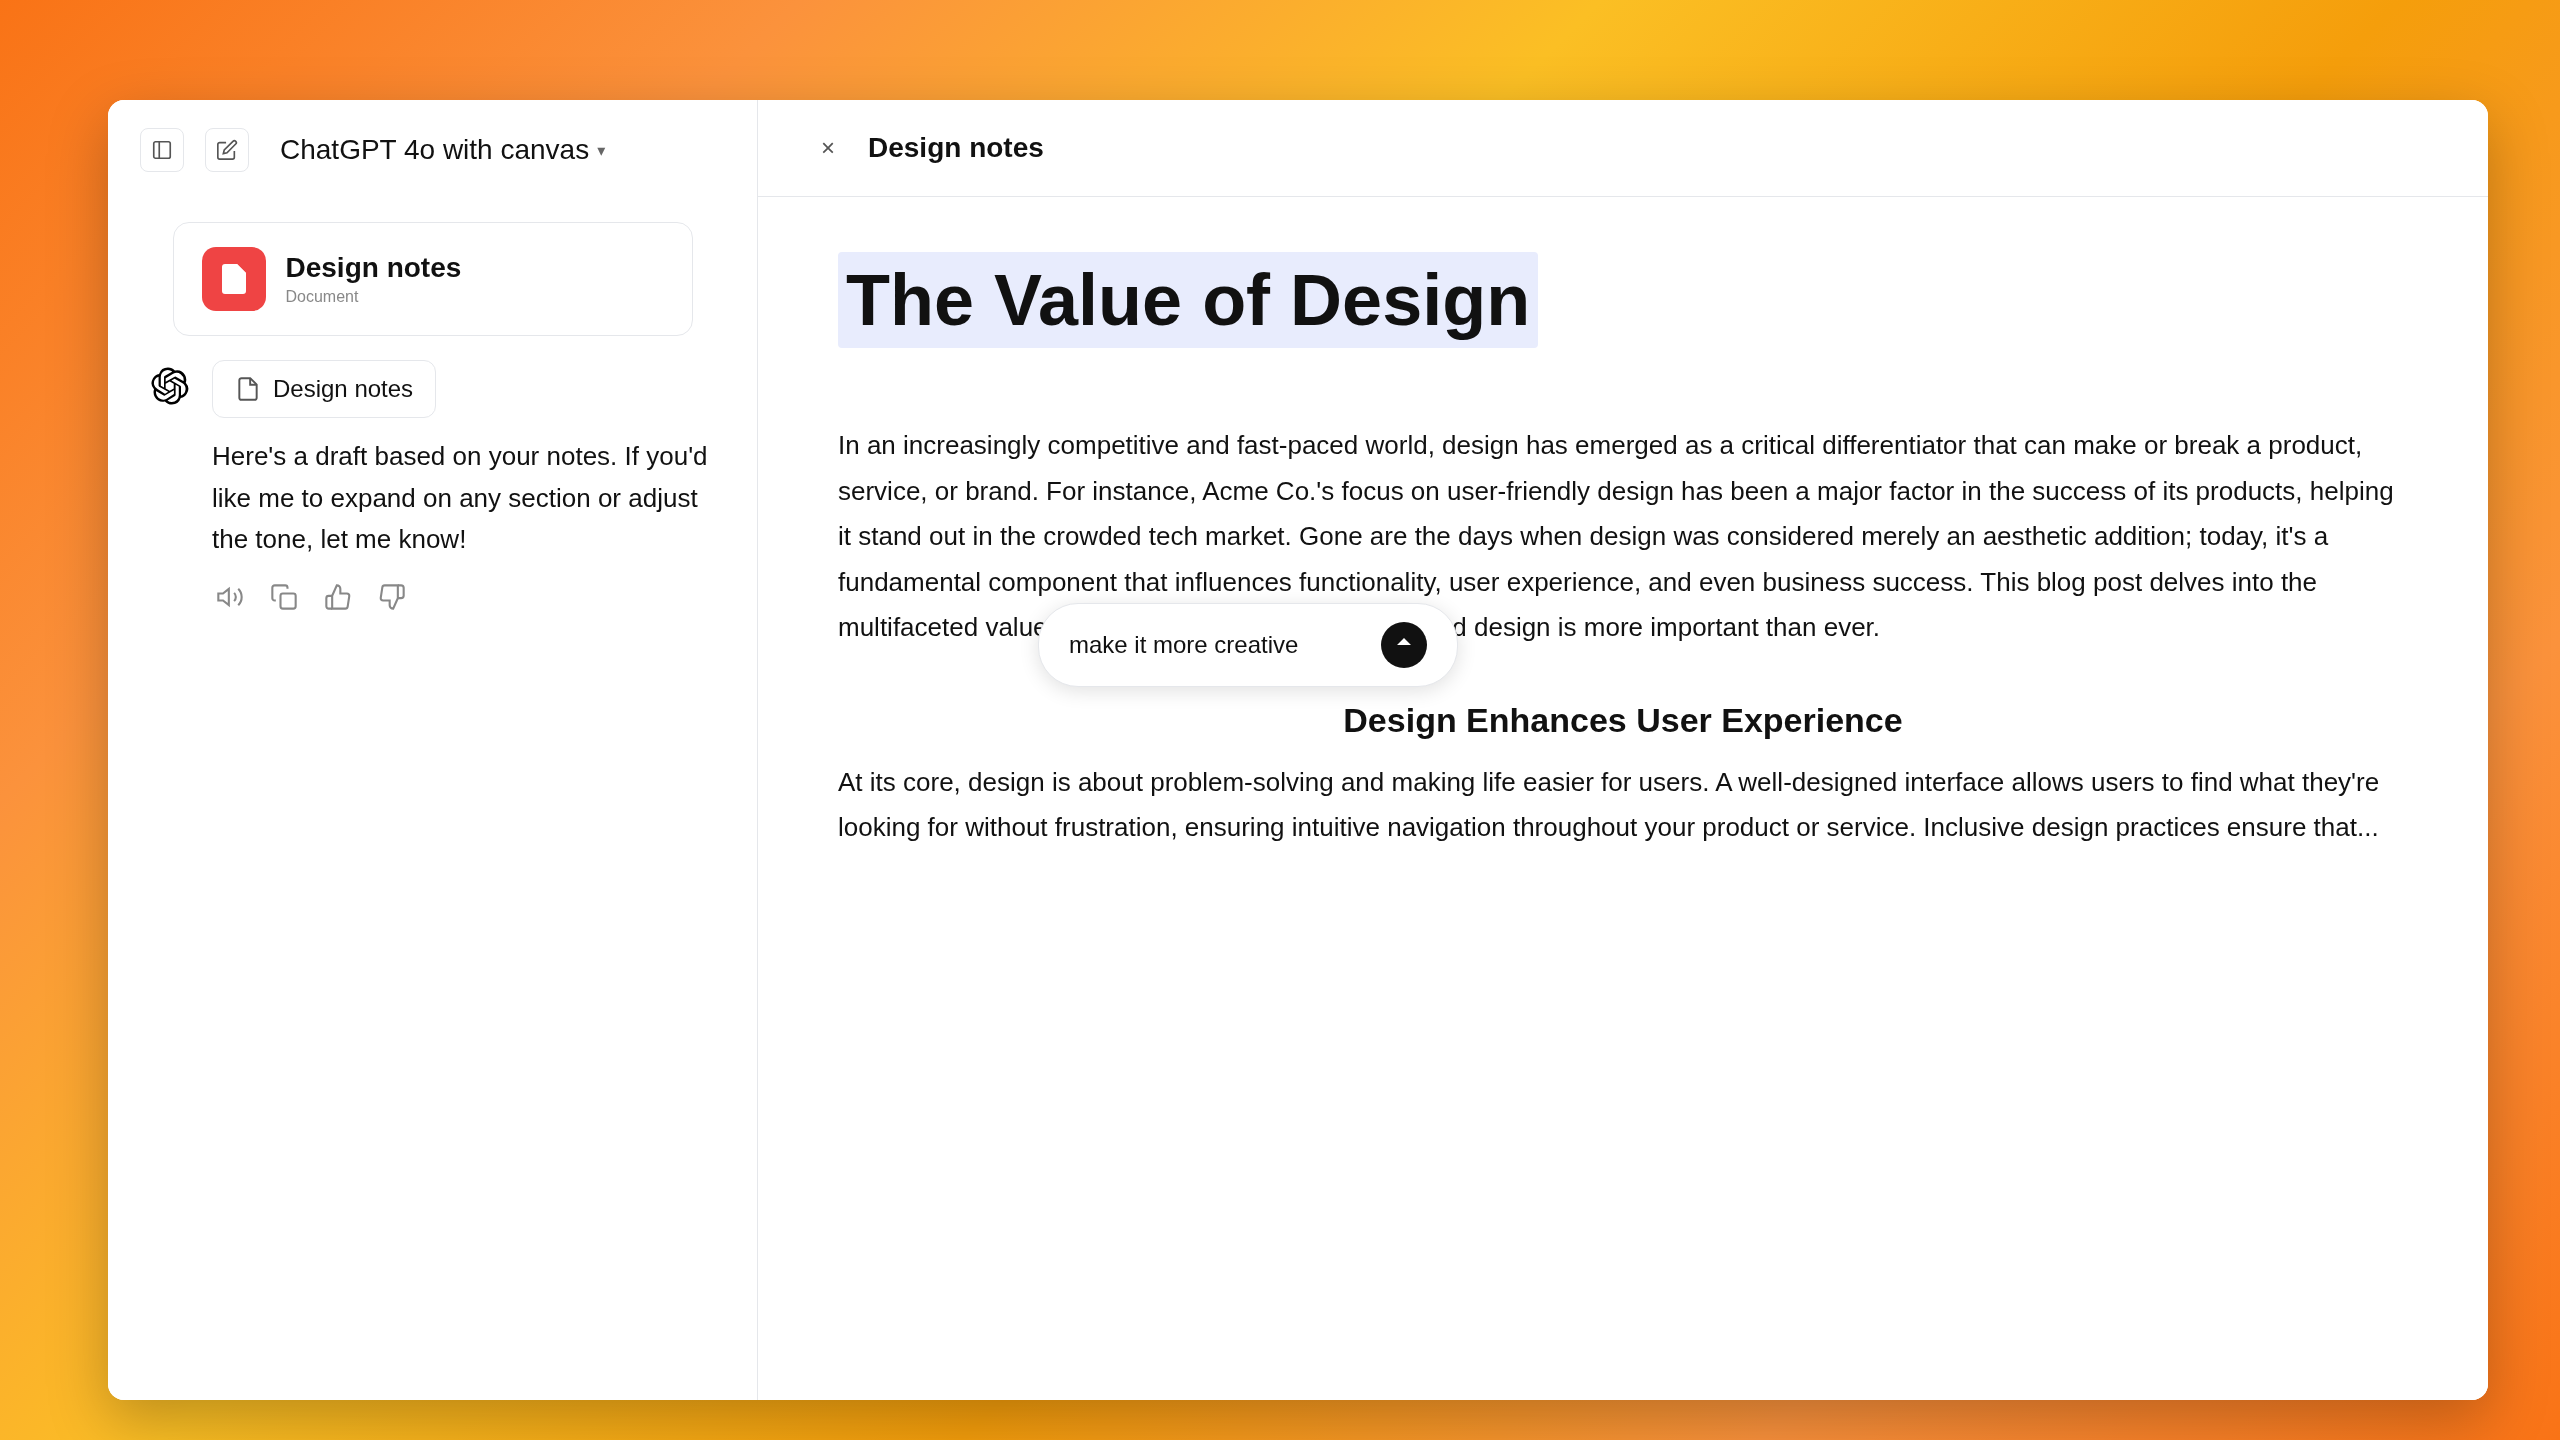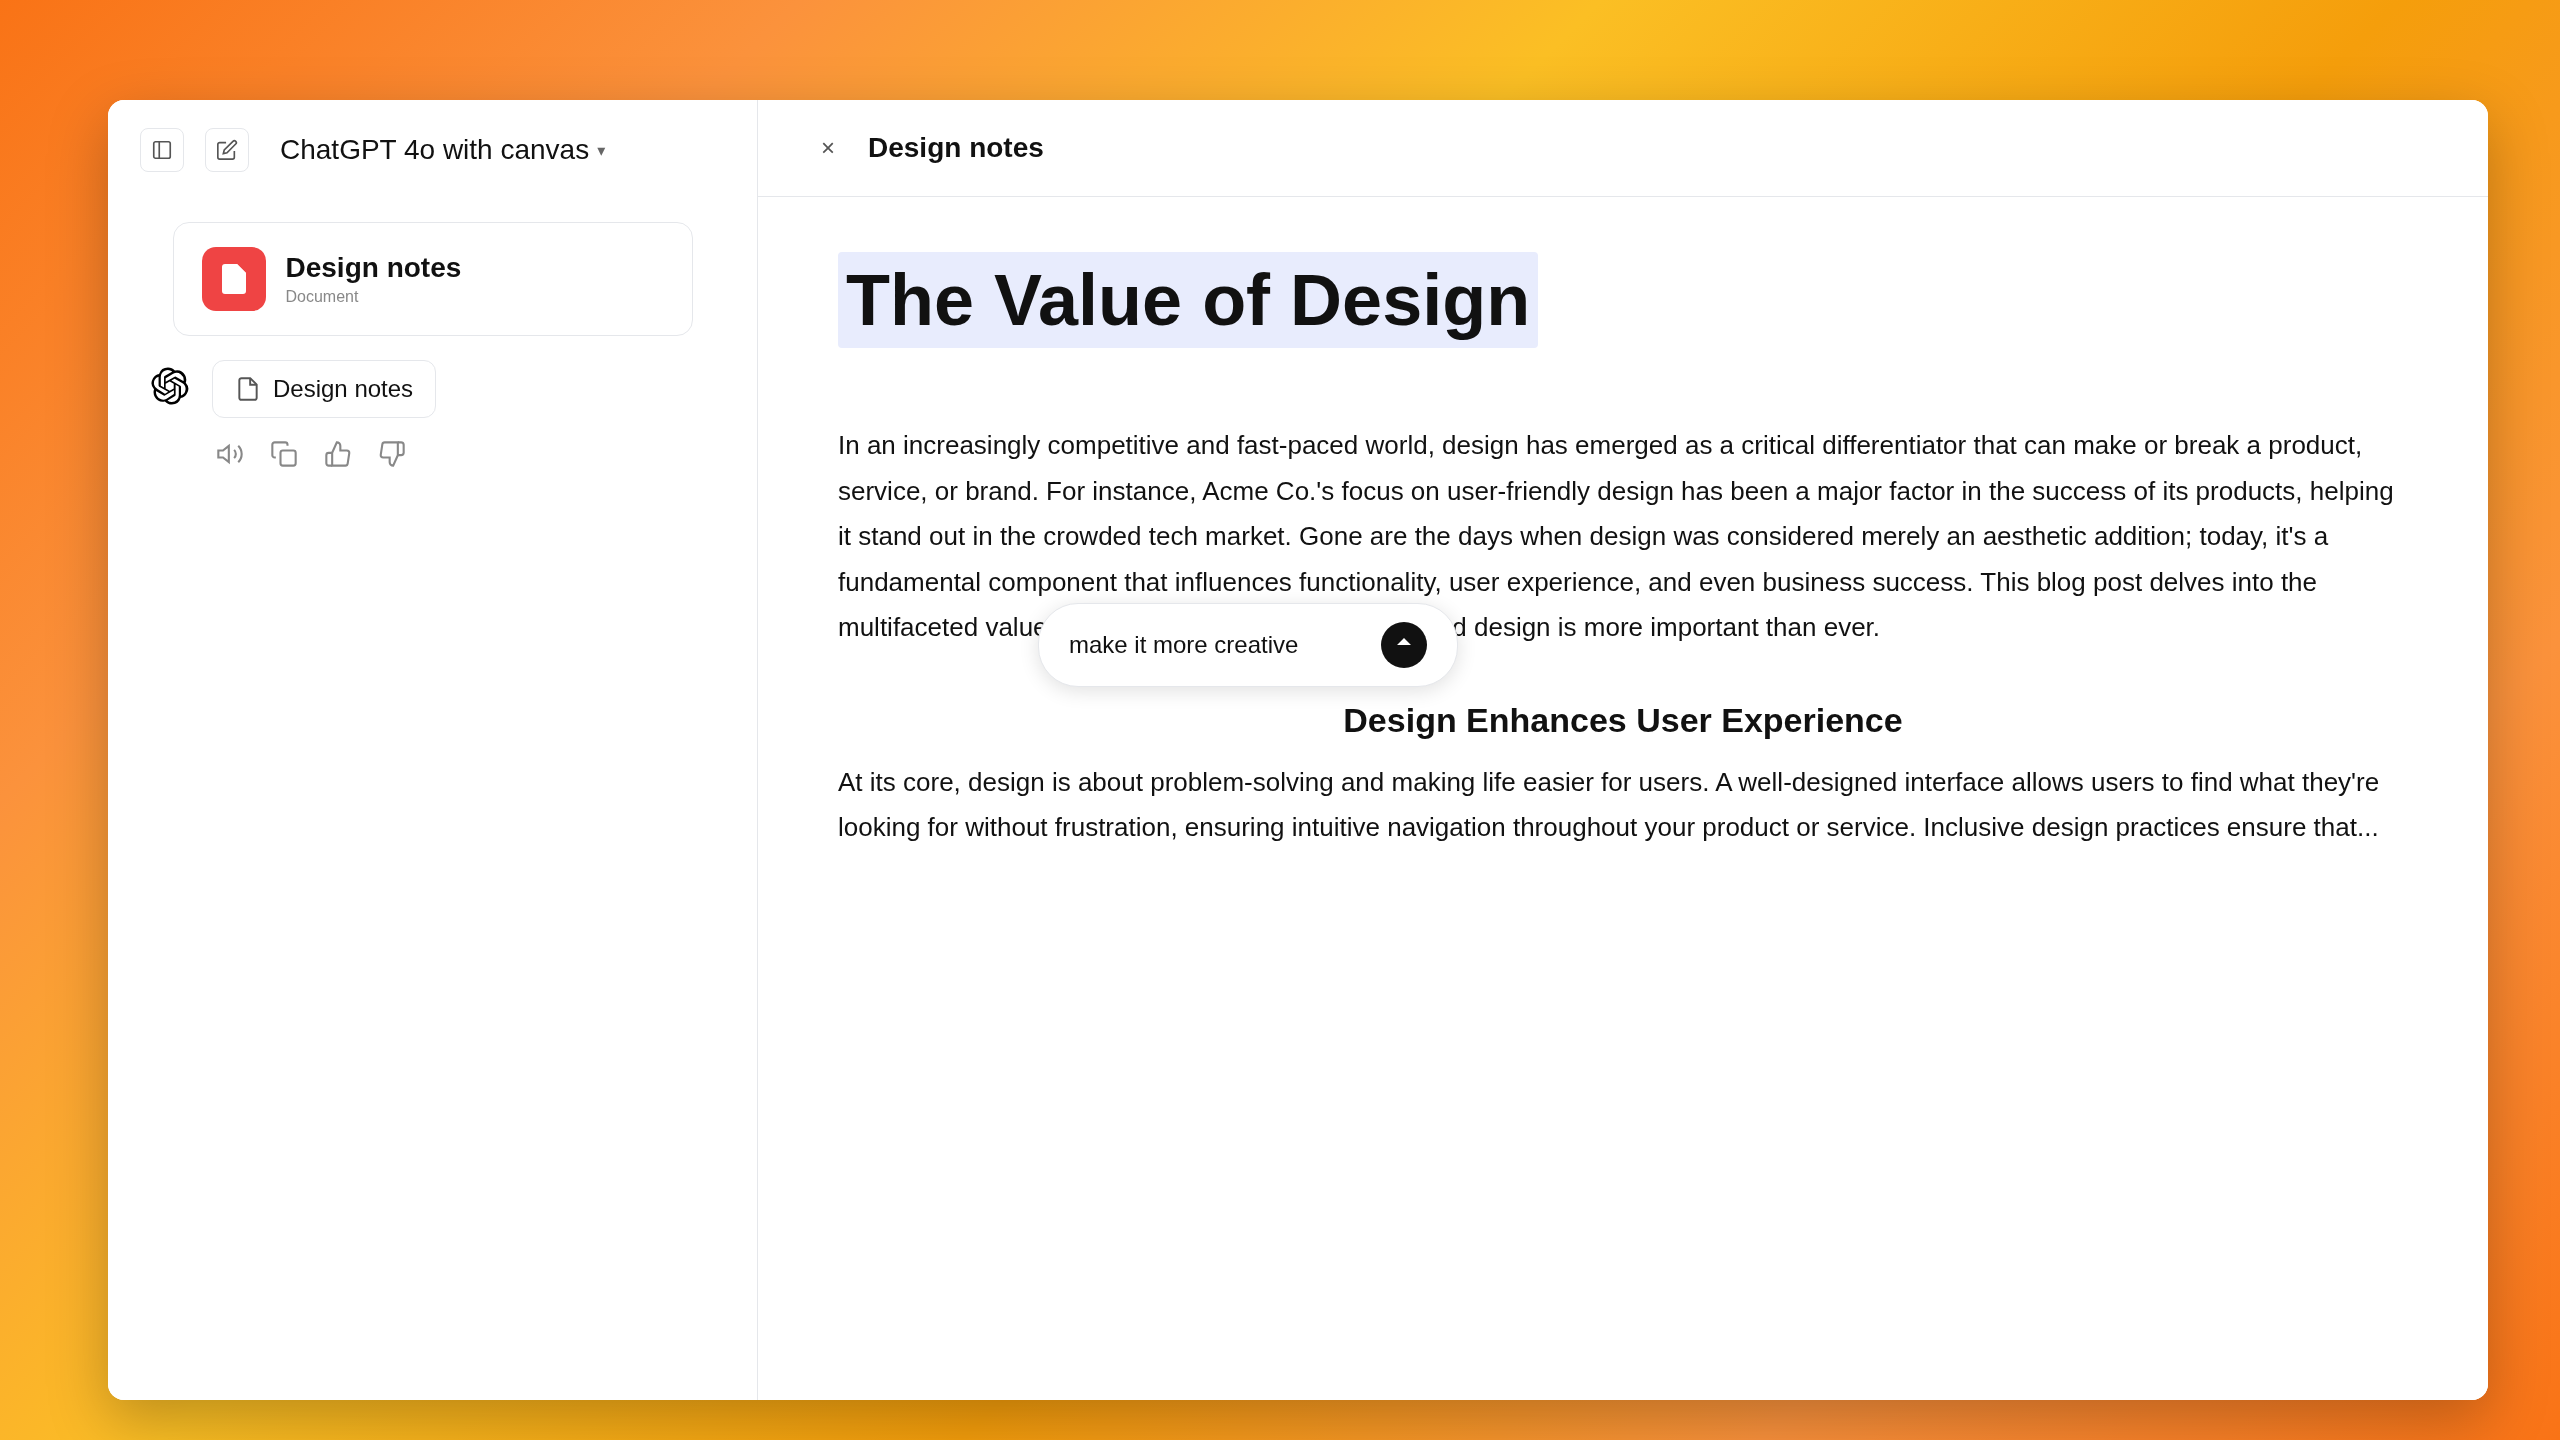--- a/index.html
+++ b/index.html
@@ -413,20 +413,21 @@
           </svg>
         </div>
         <div class="assistant-content">
           <button class="design-notes-btn">
             <svg viewBox="0 0 24 24" stroke-width="1.8">
               <path d="M14 2H6a2 2 0 0 0-2 2v16a2 2 0 0 0 2 2h12a2 2 0 0 0 2-2V8z"></path>
               <polyline points="14,2 14,8 20,8"></polyline>
             </svg>
             <span>Design notes</span>
           </button>
+          <div class="assistant-text">Here's a draft based on your notes. If you'd like me to expand on any section or adjust the tone, let me know!</div>
           <div class="feedback-icons">
             <div class="feedback-icon">
               <svg viewBox="0 0 24 24" stroke-width="1.8">
                 <polygon points="11,5 6,9 2,9 2,15 6,15 11,19"></polygon>
                 <path d="M15.54 8.46a5 5 0 0 1 0 7.07"></path>
                 <path d="M19.07 4.93a10 10 0 0 1 0 14.14"></path>
               </svg>
             </div>
             <div class="feedback-icon">
               <svg viewBox="0 0 24 24" stroke-width="1.8">

